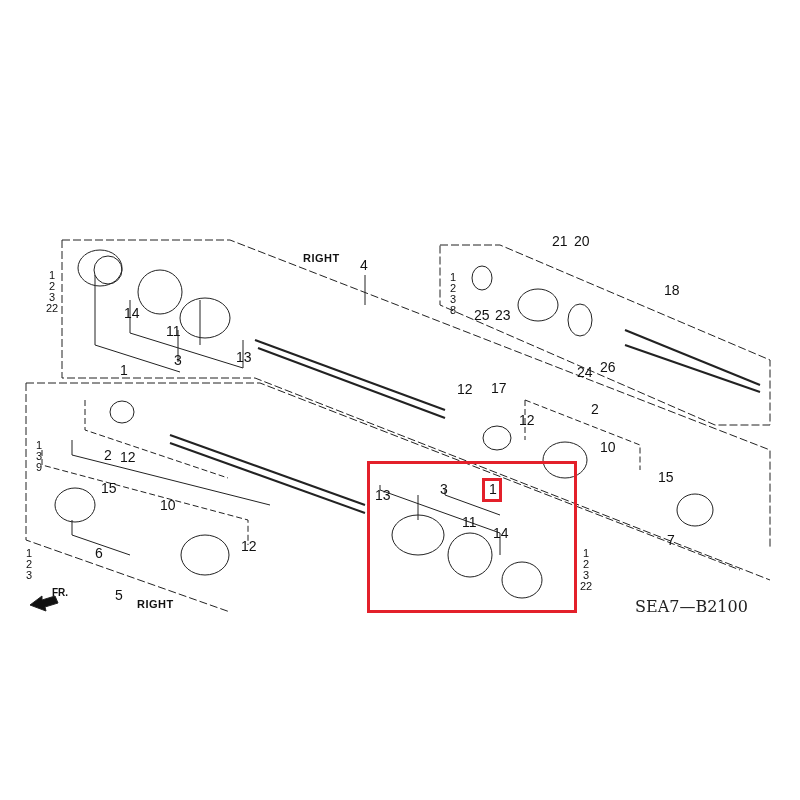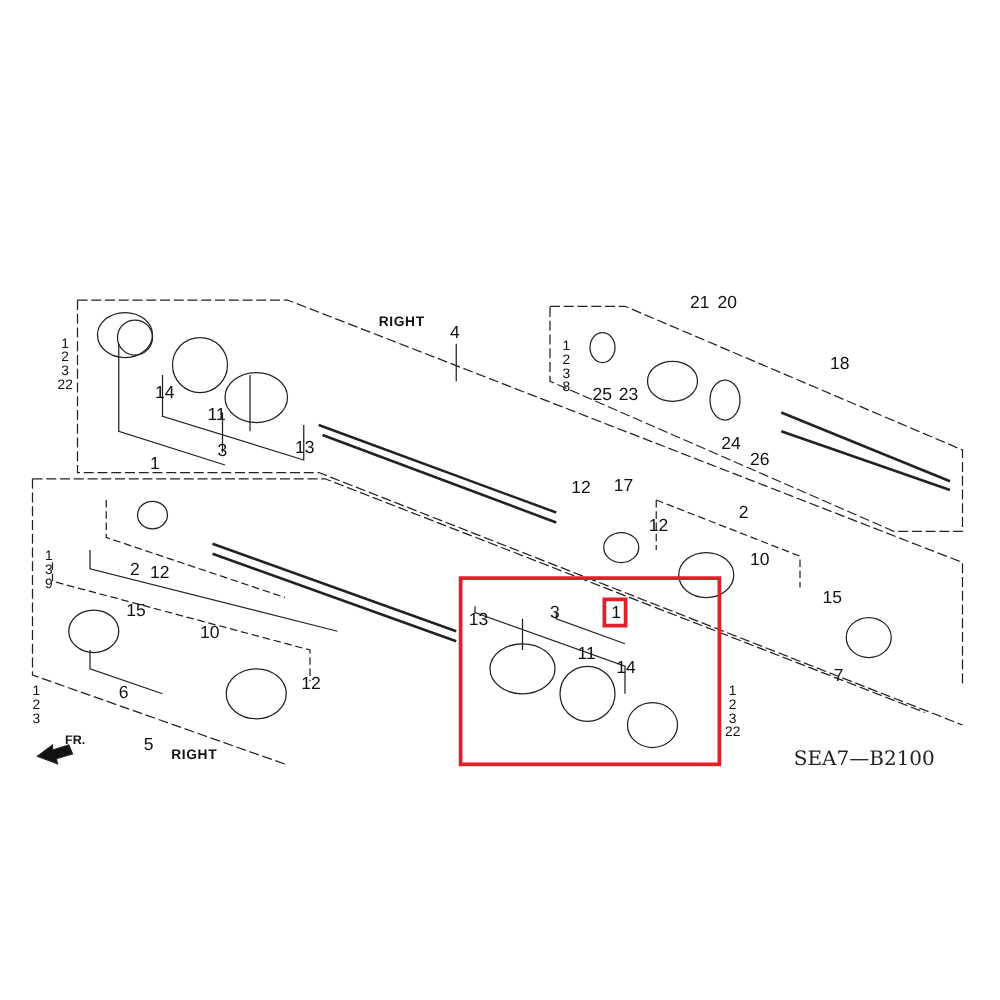--- a/index.html
+++ b/index.html
@@ -106,21 +106,21 @@
   <div class="stack" style="left:450px;top:272px">
     <span>1</span>
     <span>2</span>
     <span>3</span>
     <span>8</span>
   </div>
   <div class="lbl" style="left:474px;top:310px">25</div>
   <div class="lbl" style="left:495px;top:310px">23</div>
   <div class="lbl" style="left:552px;top:236px">21</div>
   <div class="lbl" style="left:574px;top:236px">20</div>
-  <div class="lbl" style="left:577px;top:349px">24</div>
+  <div class="lbl" style="left:577px;top:367px">24</div>
   <div class="lbl" style="left:600px;top:362px">26</div>
   <div class="lbl" style="left:664px;top:285px">18</div>
 
   <div class="lbl" style="left:457px;top:384px">12</div>
   <div class="lbl" style="left:491px;top:383px">17</div>
   <div class="lbl" style="left:519px;top:415px">12</div>
   <div class="lbl" style="left:591px;top:404px">2</div>
   <div class="lbl" style="left:600px;top:442px">10</div>
   <div class="lbl" style="left:658px;top:472px">15</div>
   <div class="lbl" style="left:667px;top:535px">7</div>

